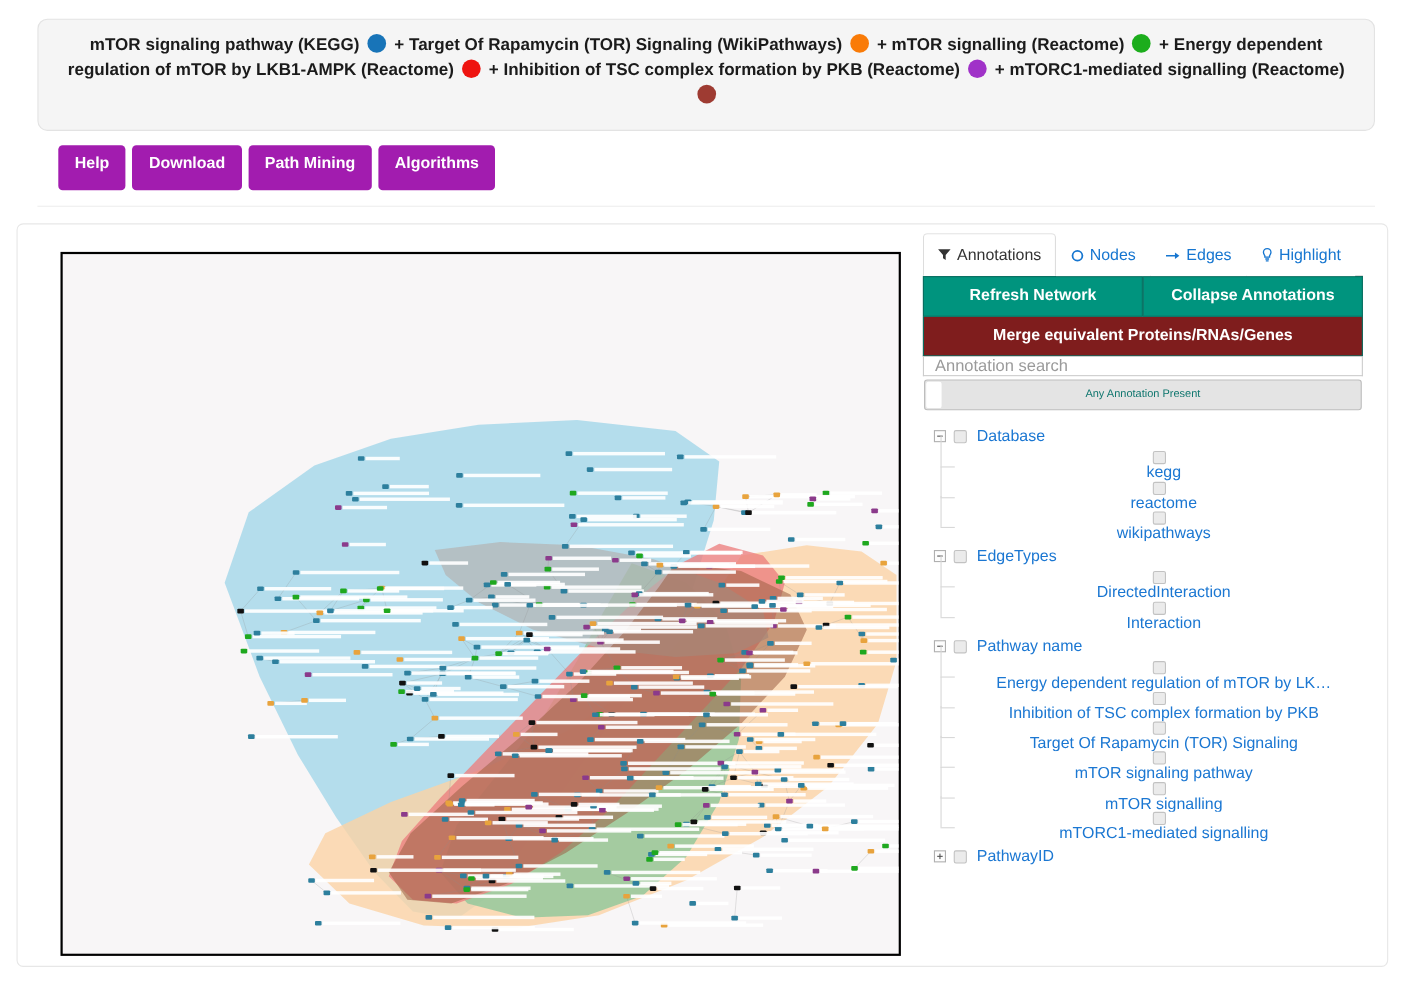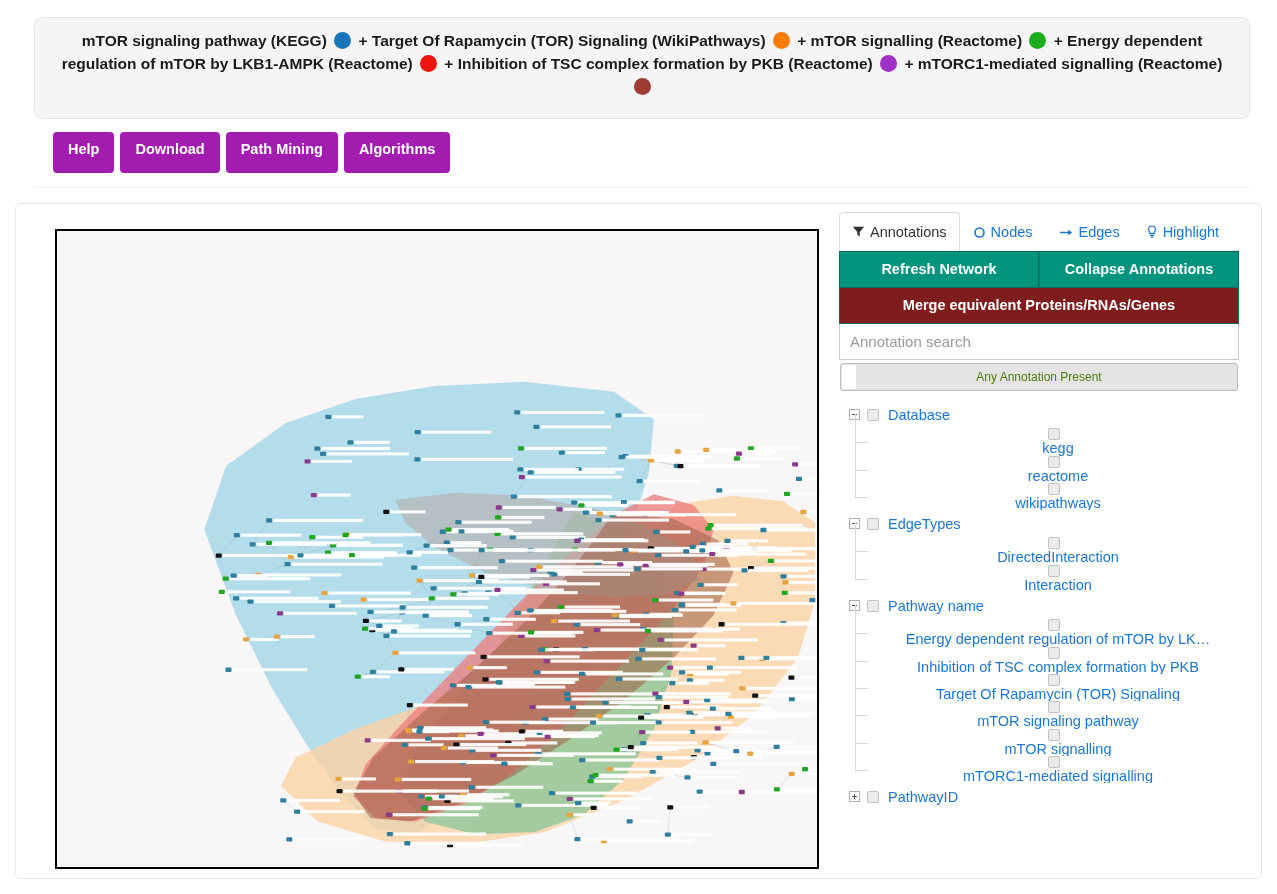--- a/index.html
+++ b/index.html
@@ -136,21 +136,21 @@
     border: 1px solid #0a6d60;
     border-top: none;
     cursor: pointer;
     line-height: 16px;
   }
 
   .search-box {
     width: 100%;
     border: 1px solid #cccccc;
     border-top: none;
-    padding: 9px 10px;
+    padding: 0 10px;
     font-size: 15px;
     font-family: "Liberation Sans", sans-serif;
     color: #0f172a;
     outline: none;
   }
   .search-box::placeholder { color: #9a9a9a; }
 
   .toggle {
     position: relative;
     height: 28px;
@@ -165,22 +165,22 @@
     left: 1px; top: 1px;
     width: 14px; height: 24px;
     background: #ffffff;
     border-radius: 2px;
   }
   .toggle-label {
     position: absolute;
     left: 0; right: 0; top: 0;
     line-height: 26px;
     text-align: center;
-    font-size: 12px;
-    color: #4d7c0f;
+    font-size: 10px;
+    color: #0f766e;
   }
 
   
   .tree { margin-top: 10px; font-size: 14.5px; }
   .t-row {
     display: flex;
     align-items: center;
     height: 27.3px;
     position: relative;
   }

